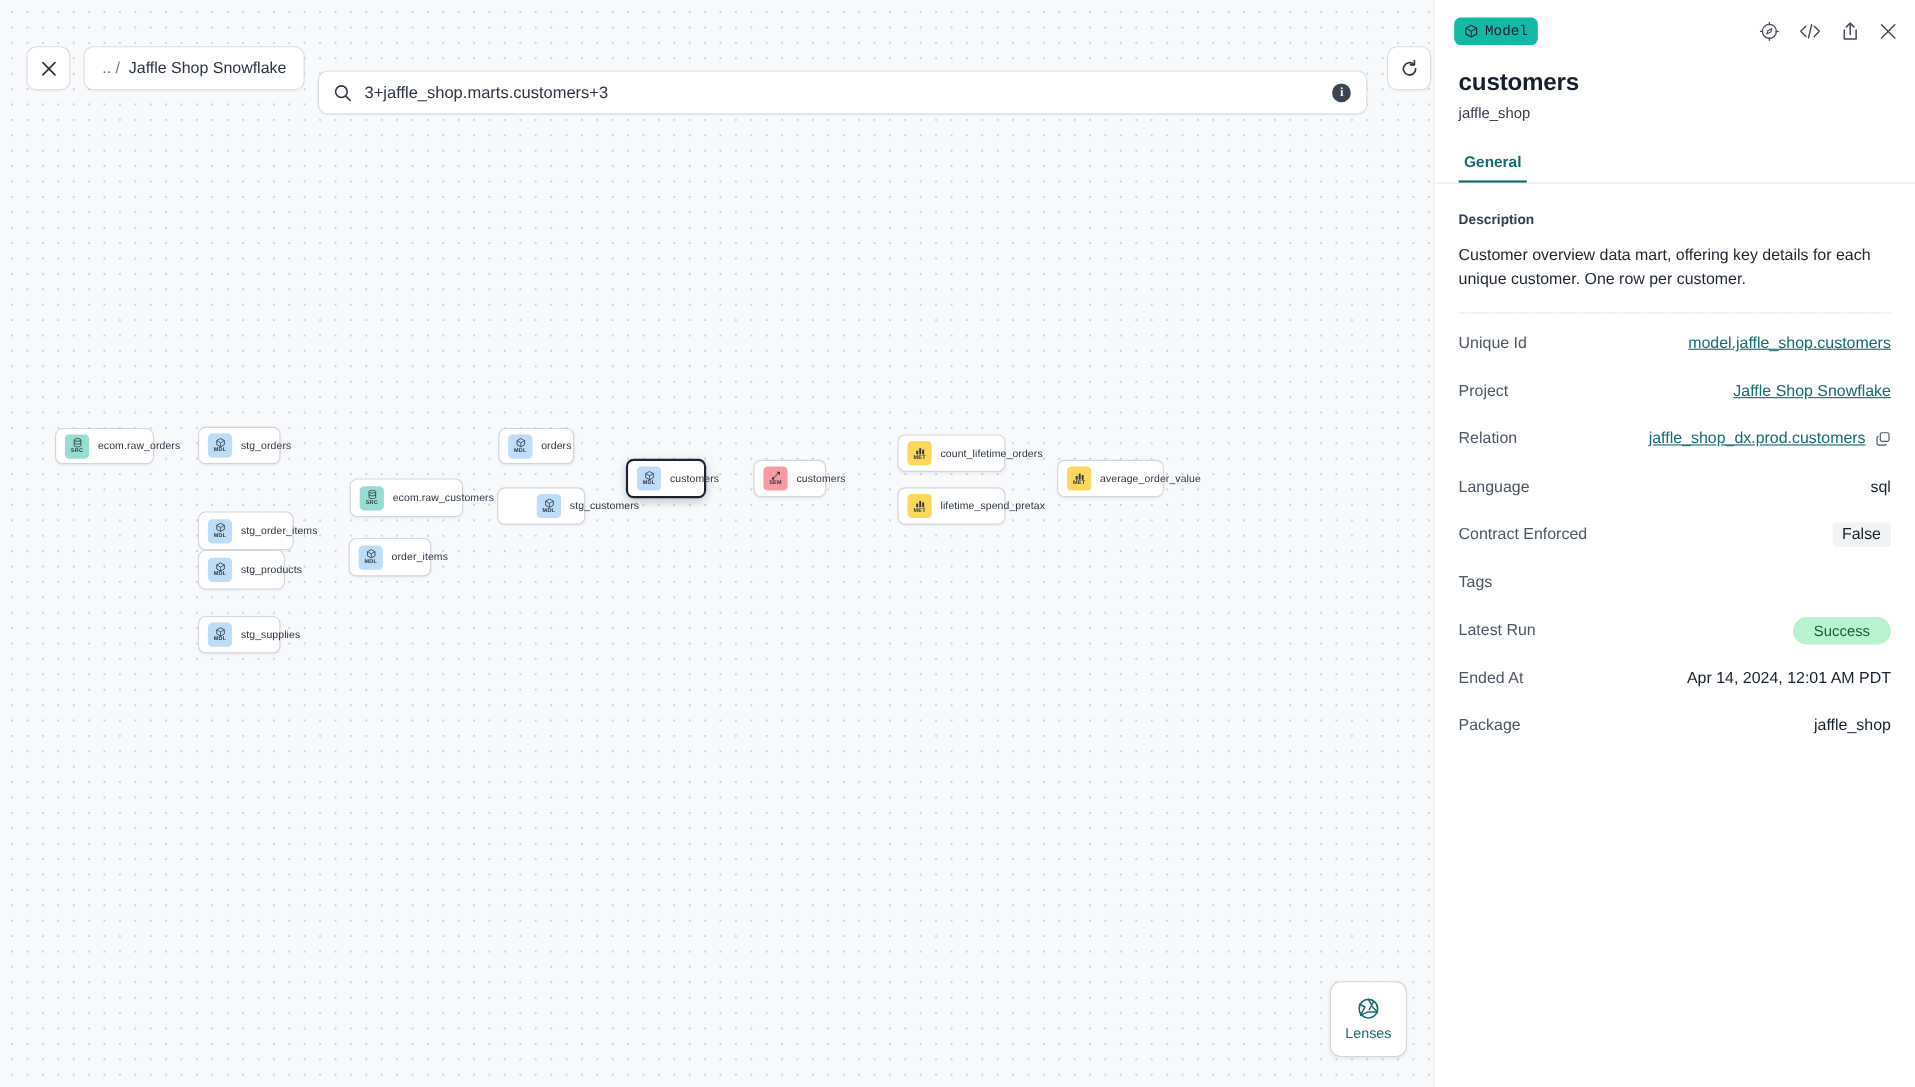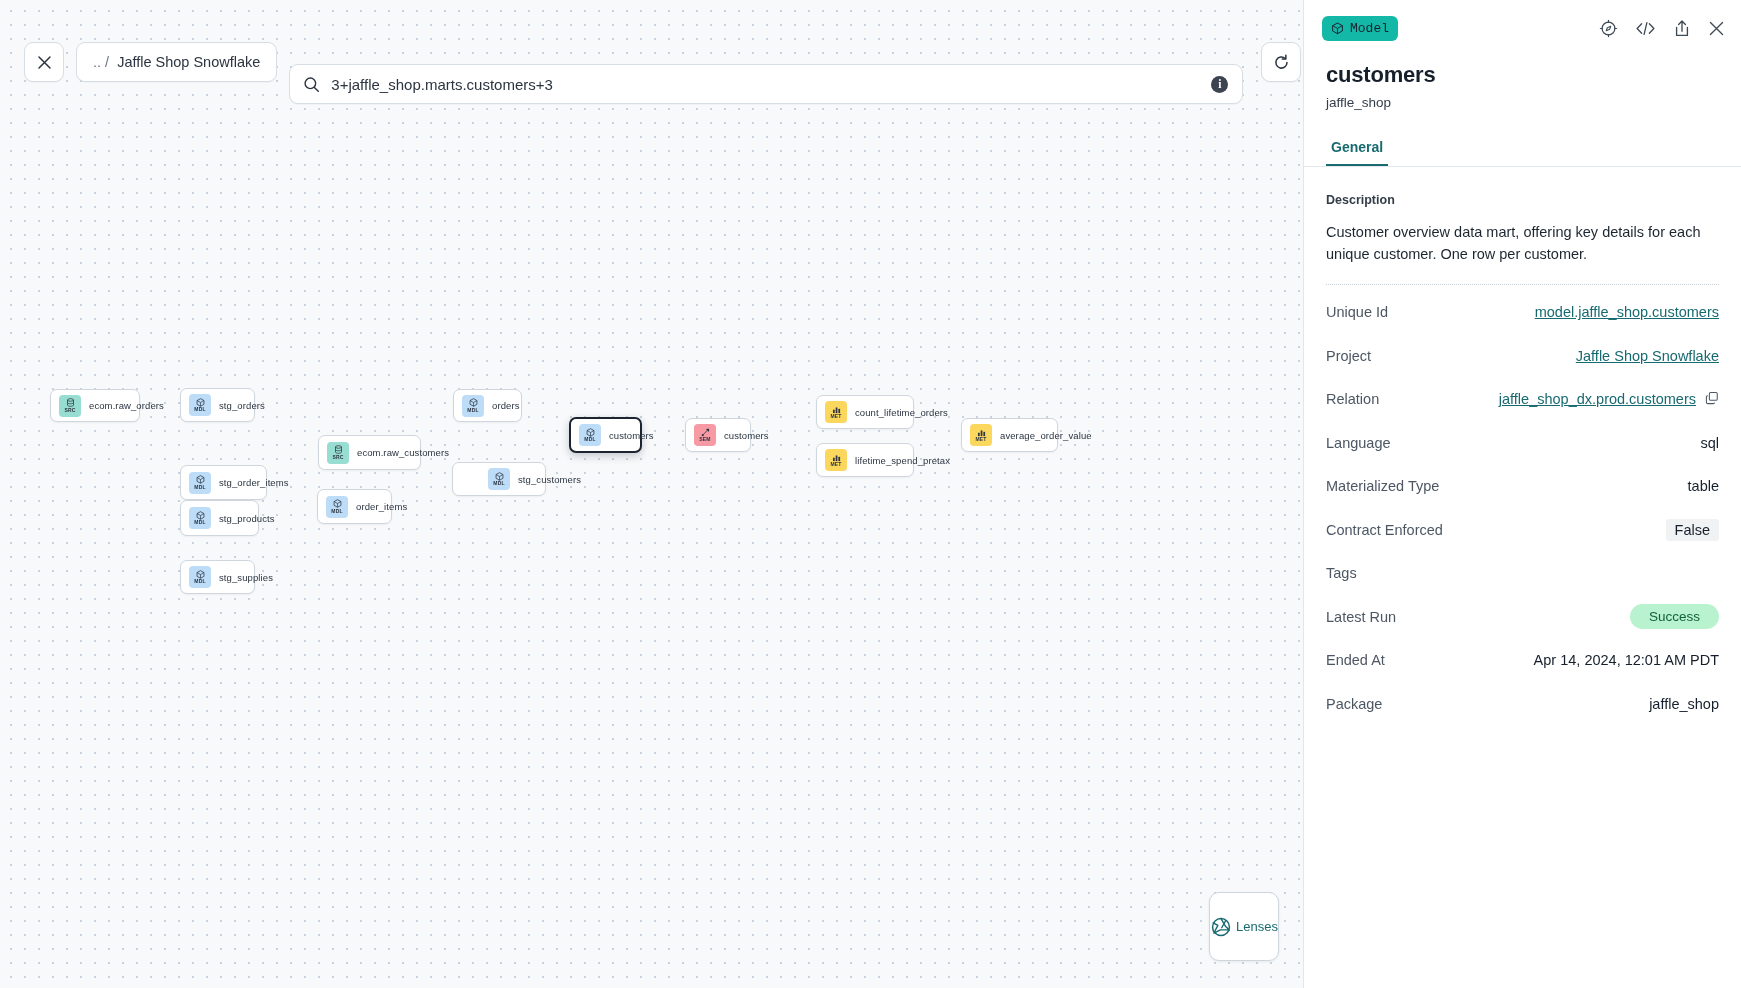--- a/index.html
+++ b/index.html
@@ -114,21 +114,21 @@
   }
   #edges { position: absolute; inset: 0; z-index: 3; }
   #edges path { fill: none; stroke: #8e98a4; stroke-width: 1.2px; }
   #edges path.dotted { stroke-dasharray: 2 2.4; }
 
   
   #lenses {
     position: absolute; right: 24px; bottom: 27px;
     width: 70px; height: 69px;
     background: #fff; border: 1px solid #cfd6de; border-radius: 10px;
-    display: flex; flex-direction: row;
+    display: flex; flex-direction: column;
     align-items: center; justify-content: center; gap: 4px;
     cursor: pointer;
     box-shadow: 0 1px 3px rgba(16,24,40,.07);
     z-index: 20;
   }
   #lenses .ltext { font-size: 13px; color: #186a70; }
 
   
   #panel {
     width: 438px; height: 988px; flex: none;
@@ -176,21 +176,21 @@
     min-height: 32.5px; margin-top: 11px; gap: 12px;
   }
   .row .k { font-size: 14.5px; color: #4c5763; white-space: nowrap; }
   .row .v { font-size: 14.5px; color: #16202c; text-align: right; }
   .row .v.link { color: #176a70; text-decoration: underline; cursor: pointer; }
   .row .v.chip { background: #f0f2f4; border-radius: 3px; padding: 3px 9px; }
   .row .v.badge {
     background: #b8f2cf; color: #14603a;
     border-radius: 14px; padding: 5px 19px; font-size: 13.5px;
   }
-  .vwrap { display: flex; align-items: flex-start; gap: 9px; }
+  .vwrap { display: flex; align-items: center; gap: 9px; }
   .copy-ic { cursor: pointer; color: #4c5763; display: flex; }
 </style>
 </head>
 <body>
 
 <div id="app">
 
   <div id="canvas">
 
     <svg id="edges">
@@ -286,21 +286,21 @@
         <div class="node" style="left: 453px; top: 389px; width: 69px; height: 33px;">
           <span class="nicon mdl">
             <svg width="9" height="9" viewBox="0 0 12 12">
               <path d="M6 .9 L10.6 3.4 L10.6 8.4 L6 11 L1.4 8.4 L1.4 3.4 Z" stroke="#2b3440" stroke-width="1" fill="none" stroke-linejoin="round"></path>
               <path d="M1.4 3.4 L6 6 L10.6 3.4 M6 6 L6 11" stroke="#2b3440" stroke-width=".9" fill="none"></path>
             </svg>
             <span>MDL</span>
           </span>
           <span class="nlabel">orders</span>
         </div>
-        <div class="node" style="left: 452px; top: 462px; width: 94px; height: 34px; padding-left: 35px;">
+        <div class="node" style="left: 452px; top: 443px; width: 80px; height: 34px; padding-left: 35px;">
           <span class="nicon mdl">
             <svg width="9" height="9" viewBox="0 0 12 12">
               <path d="M6 .9 L10.6 3.4 L10.6 8.4 L6 11 L1.4 8.4 L1.4 3.4 Z" stroke="#2b3440" stroke-width="1" fill="none" stroke-linejoin="round"></path>
               <path d="M1.4 3.4 L6 6 L10.6 3.4 M6 6 L6 11" stroke="#2b3440" stroke-width=".9" fill="none"></path>
             </svg>
             <span>MDL</span>
           </span>
           <span class="nlabel">stg_customers</span>
         </div>
         <div class="node selected" style="left: 569px; top: 417px; width: 73px; height: 36px;">
@@ -470,26 +470,20 @@
               </span>
             </div>
           </div>
           <div class="row">
             <div class="k">Language</div>
             <div class="vwrap">
               <div class="v">sql</div>
             </div>
           </div>
           <div class="row">
-            <div class="k">Materialized Type</div>
-            <div class="vwrap">
-              <div class="v">table</div>
-            </div>
-          </div>
-          <div class="row">
             <div class="k">Contract Enforced</div>
             <div class="vwrap">
               <div class="v chip">False</div>
             </div>
           </div>
           <div class="row">
             <div class="k">Tags</div>
             <div class="vwrap">
               <div class="v"></div>
             </div>

